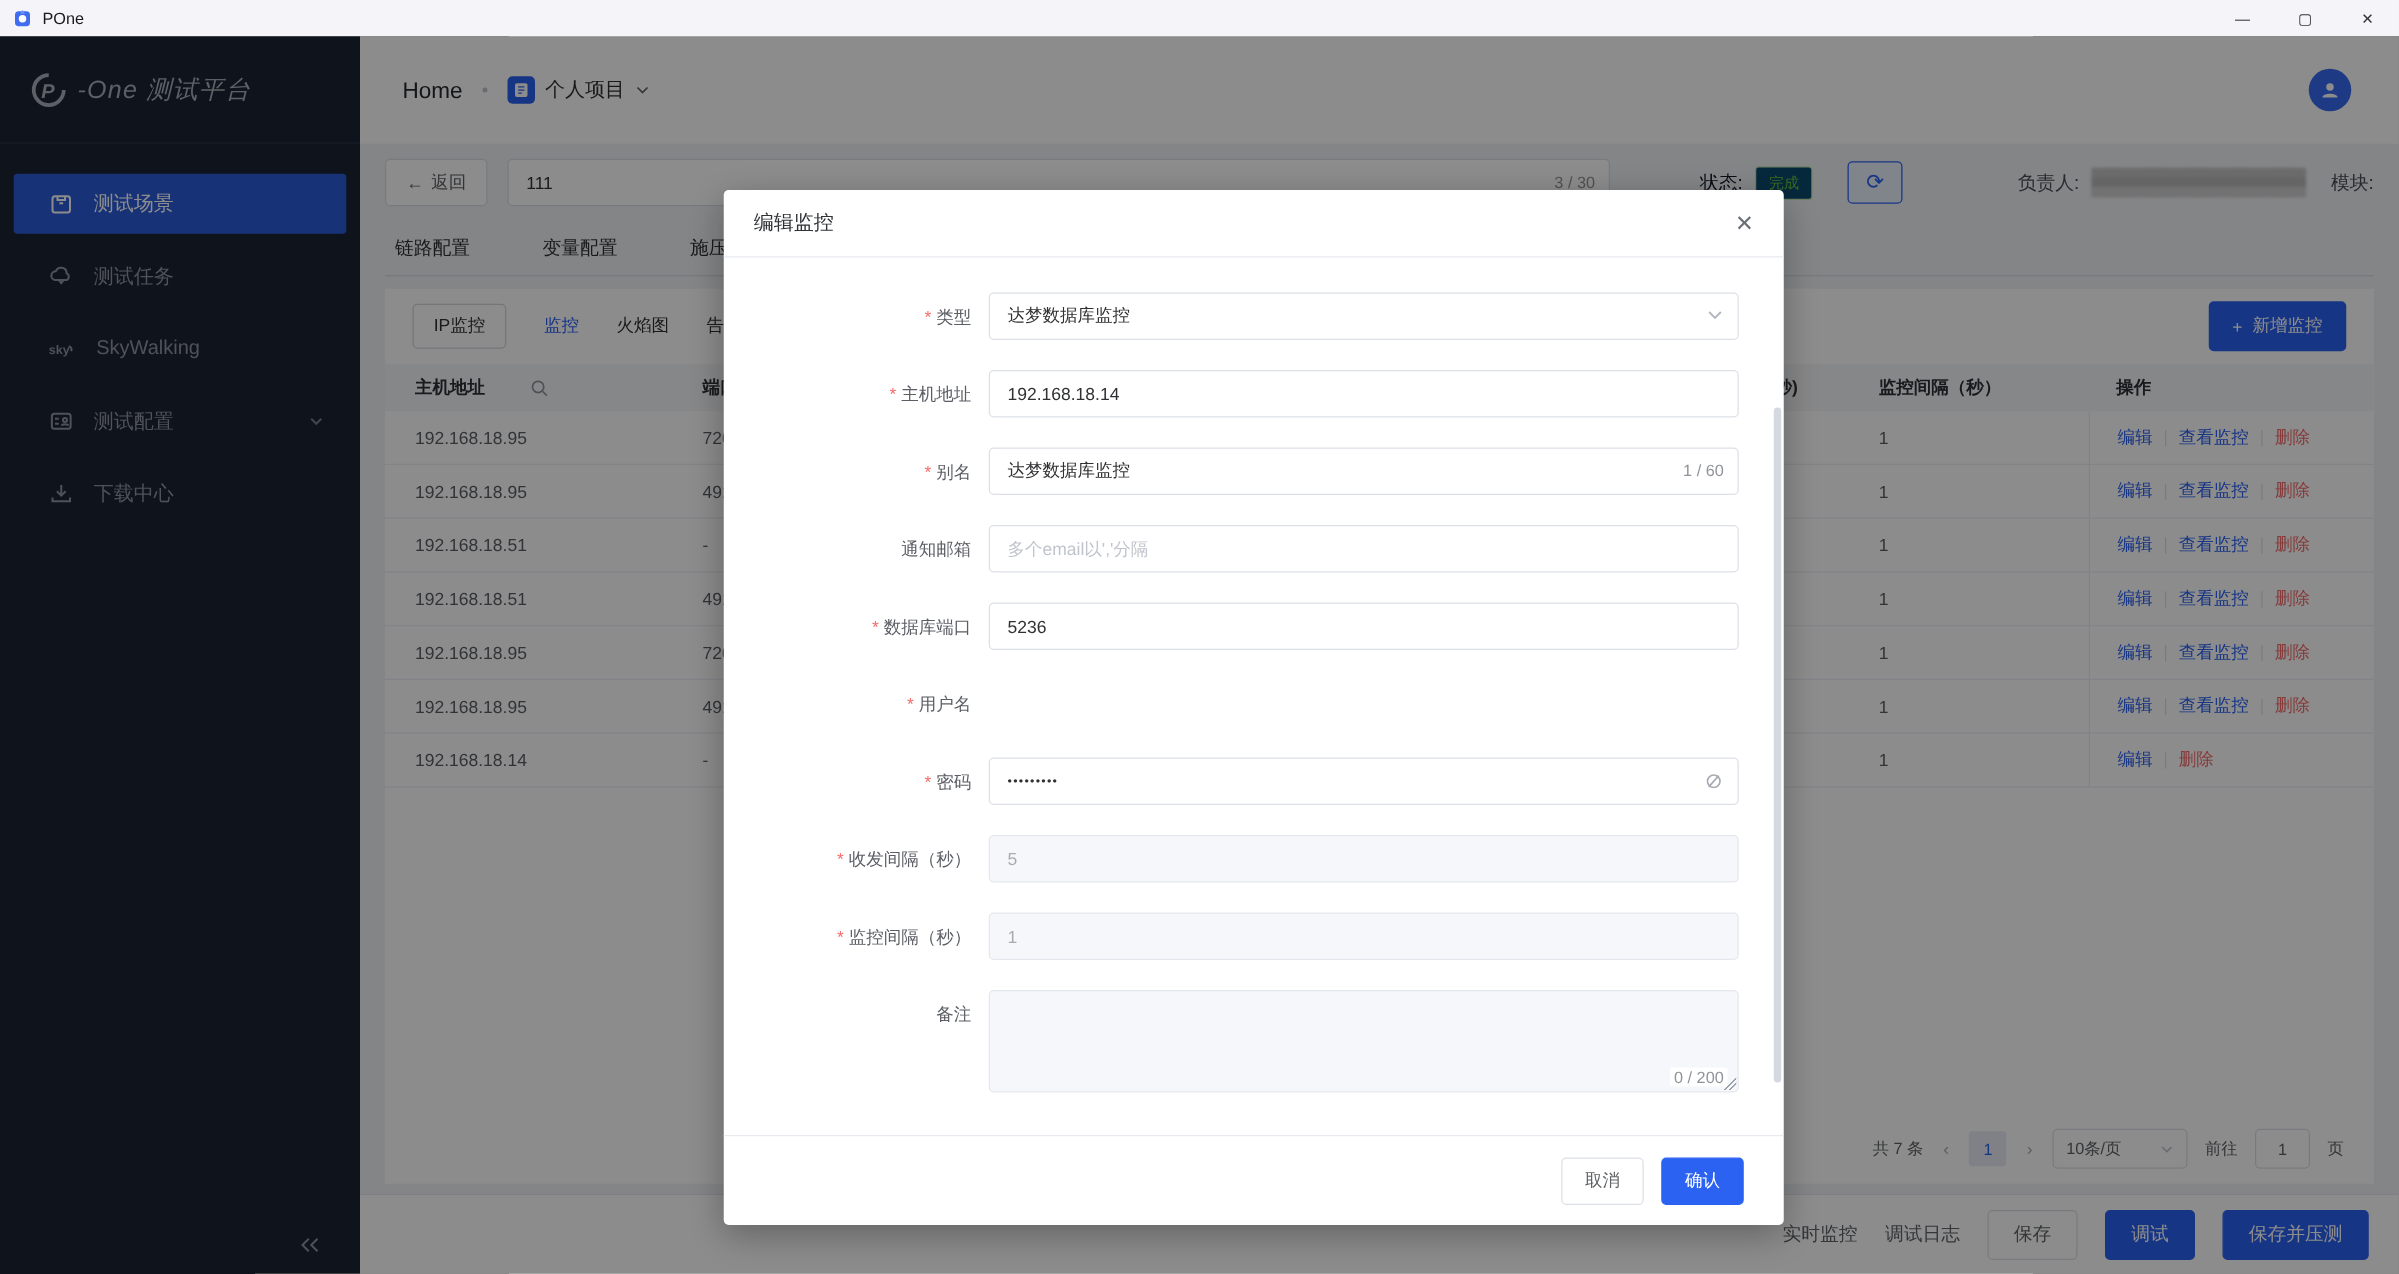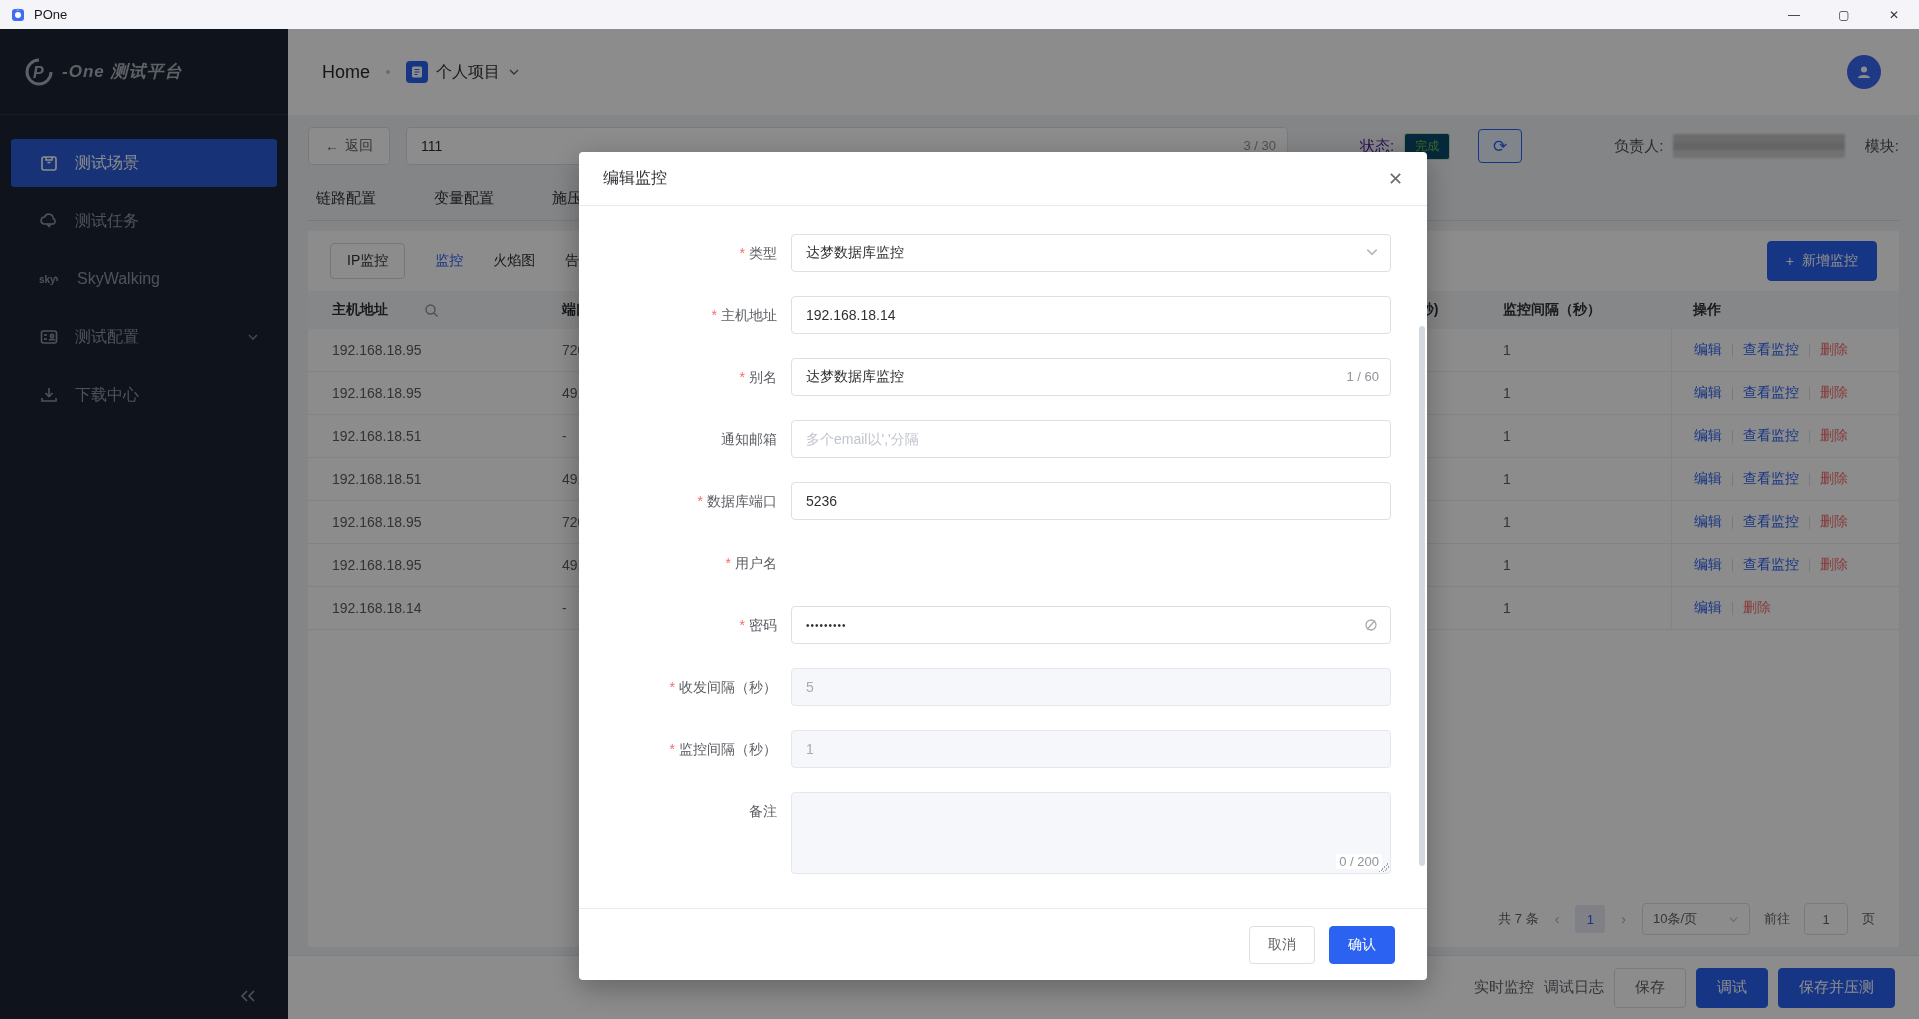--- a/index.html
+++ b/index.html
@@ -12,21 +12,21 @@
   .titlebar .apptitle { font-size:13px; color:#1a1a1a; }
   .win-controls { margin-left:auto; display:flex; height:29px; }
   .win-btn { width:50px; height:29px; display:flex; align-items:center; justify-content:center; font-size:12px; color:#333; }
 
   .app { display:flex; height:990px; position:relative; }
 
   
   .sidebar { width:288px; background:#1c2433; flex:none; position:relative; }
   .logo { height:86px; display:flex; align-items:center; padding-left:24px; color:#aab0b9; border-bottom:1px solid #2a3347; }
   .logo-mark { width:30px; height:30px; margin-right:8px; }
-  .logo-text { font-size:17px; font-weight:bold; font-style:italic; letter-spacing:1px; }
+  .logo-text { font-size:20px; font-weight:normal; font-style:italic; letter-spacing:1px; }
   .menu { padding-top:14px; }
   .menu-item { height:48px; margin:10px 11px; border-radius:3px; display:flex; align-items:center; padding:0 18px 0 28px; gap:16px; color:#9096a0; font-size:16px; cursor:pointer; }
   .menu-item.active { background:#2b5cd9; color:#ffffff; }
   .menu-item svg { flex:none; }
   .menu-chevron { margin-left:auto; opacity:.8; }
   .collapse-btn { position:absolute; bottom:14px; left:238px; color:#8f949d; }
 
   
   .main { flex:1; display:flex; flex-direction:column; background:#f0f2f5; position:relative; }
   .header { height:86px; background:#fff; display:flex; align-items:center; padding:0 38px 0 34px; }
@@ -35,21 +35,21 @@
   .proj-icon { width:22px; height:22px; border-radius:4px; background:#2b62f2; display:flex; align-items:center; justify-content:center; margin-right:8px; }
   .proj-name { font-size:16px; color:#303133; margin-right:8px; }
   .avatar { margin-left:auto; width:34px; height:34px; border-radius:50%; background:#3a6af0; display:flex; align-items:center; justify-content:center; }
 
   .toolbar { height:62px; display:flex; align-items:center; padding:0 20px; }
   .btn { border:1px solid #dcdfe6; background:#fff; border-radius:4px; height:38px; display:inline-flex; align-items:center; justify-content:center; color:#606266; font-size:14px; cursor:pointer; }
   .back-btn { width:82px; gap:6px; }
   .name-input-wrap { position:relative; width:882px; margin-left:16px; }
   .name-input-wrap input { width:100%; height:38px; border:1px solid #dcdfe6; border-radius:4px; padding:0 70px 0 14px; font-size:14px; color:#303133; background:#fff; font-family:inherit; }
   .input-counter { position:absolute; right:12px; top:0; line-height:38px; font-size:13px; color:#909399; }
-  .status-label { margin-left:72px; color:#4c1d95; font-size:15px; }
+  .status-label { margin-left:72px; color:#0f172a; font-size:15px; }
   .tag-success { margin-left:10px; background:#0c4a6e; border:1px solid #c7e6b4; color:#67c23a; border-radius:3px; font-size:12px; padding:4px 10px; }
   .refresh-btn { margin-left:28px; width:44px; height:34px; border:1px solid #2b62f2; background:#e9f0fe; border-radius:4px; color:#2b62f2; font-size:17px; display:flex; align-items:center; justify-content:center; }
   .owner-label { margin-left:92px; color:#4a4d53; font-size:15px; }
   .blur-blob { margin-left:10px; width:172px; height:24px; border-radius:2px; filter:blur(1.2px);
     background-image:repeating-linear-gradient(0deg,#cfcfcf 0 8px,#b9b9b9 8px 16px,#c4c4c4 16px 24px),repeating-linear-gradient(90deg,rgba(215,215,215,.9) 0 11px,rgba(166,166,166,.9) 11px 22px,rgba(198,198,198,.9) 22px 34px); }
   .module-label { margin-left:auto; color:#4a4d53; font-size:15px; }
 
   .tabs-row { height:44px; margin:0 20px; border-bottom:1px solid #d8dce0; display:flex; align-items:center; gap:58px; padding-left:8px; font-size:15px; color:#303133; }
   .tab { cursor:pointer; }
 
@@ -73,21 +73,21 @@
   .link-blue { color:#2b62f2; cursor:pointer; }
   .link-red { color:#f56c6c; cursor:pointer; }
   .act-sep { display:inline-block; width:1px; height:13px; background:#dcdfe6; margin:0 10px; vertical-align:-2px; }
 
   .pagination { margin-top:auto; height:56px; display:flex; align-items:center; justify-content:flex-end; padding-right:24px; color:#606266; font-size:13px; gap:14px; }
   .page-arrow { color:#a8abb2; font-size:14px; padding:0 2px; }
   .page-num { min-width:30px; height:28px; background:#e7ebf4; color:#2b62f2; border-radius:3px; display:flex; align-items:center; justify-content:center; font-size:13px; }
   .size-select { width:108px; height:32px; border:1px solid #dcdfe6; border-radius:4px; display:flex; align-items:center; justify-content:space-between; padding:0 10px; color:#606266; background:#fff; }
   .goto-input { width:44px; height:32px; border:1px solid #dcdfe6; border-radius:4px; text-align:center; color:#606266; font-size:13px; background:#fff; font-family:inherit; }
 
-  .footer-bar { position:absolute; left:0; right:0; bottom:0; height:64px; background:#fff; border-top:1px solid #e4e7ed; display:flex; align-items:center; justify-content:flex-end; gap:10px; padding-right:24px; }
+  .footer-bar { position:absolute; left:0; right:0; bottom:0; height:64px; background:#fff; border-top:1px solid #e4e7ed; display:flex; align-items:center; justify-content:flex-end; gap:22px; padding-right:24px; }
   .text-action { color:#5f636a; font-size:15px; cursor:pointer; }
   .footer-bar .btn, .footer-bar .btn-primary { height:40px; padding:0 20px; font-size:15px; }
 
   
   .overlay { position:fixed; left:0; right:0; top:29px; bottom:0; background:rgba(0,0,0,0.45); z-index:100; }
   .modal { position:fixed; left:579px; top:152px; width:848px; height:828px; background:#fff; border-radius:4px; z-index:110; box-shadow:0 8px 30px rgba(0,0,0,.3); display:flex; flex-direction:column; }
   .modal-header { height:54px; flex:none; display:flex; align-items:center; padding:0 24px; border-bottom:1px solid #e8eaf0;gap:40px; }
   .modal-title { font-size:16px; color:#2e3135; }
   .modal-close { margin-left:auto; color:#6b6f76; font-size:18px; cursor:pointer; line-height:1; }
   .modal-body { flex:1; padding:28px 17px 0 0; position:relative; overflow:hidden; }

